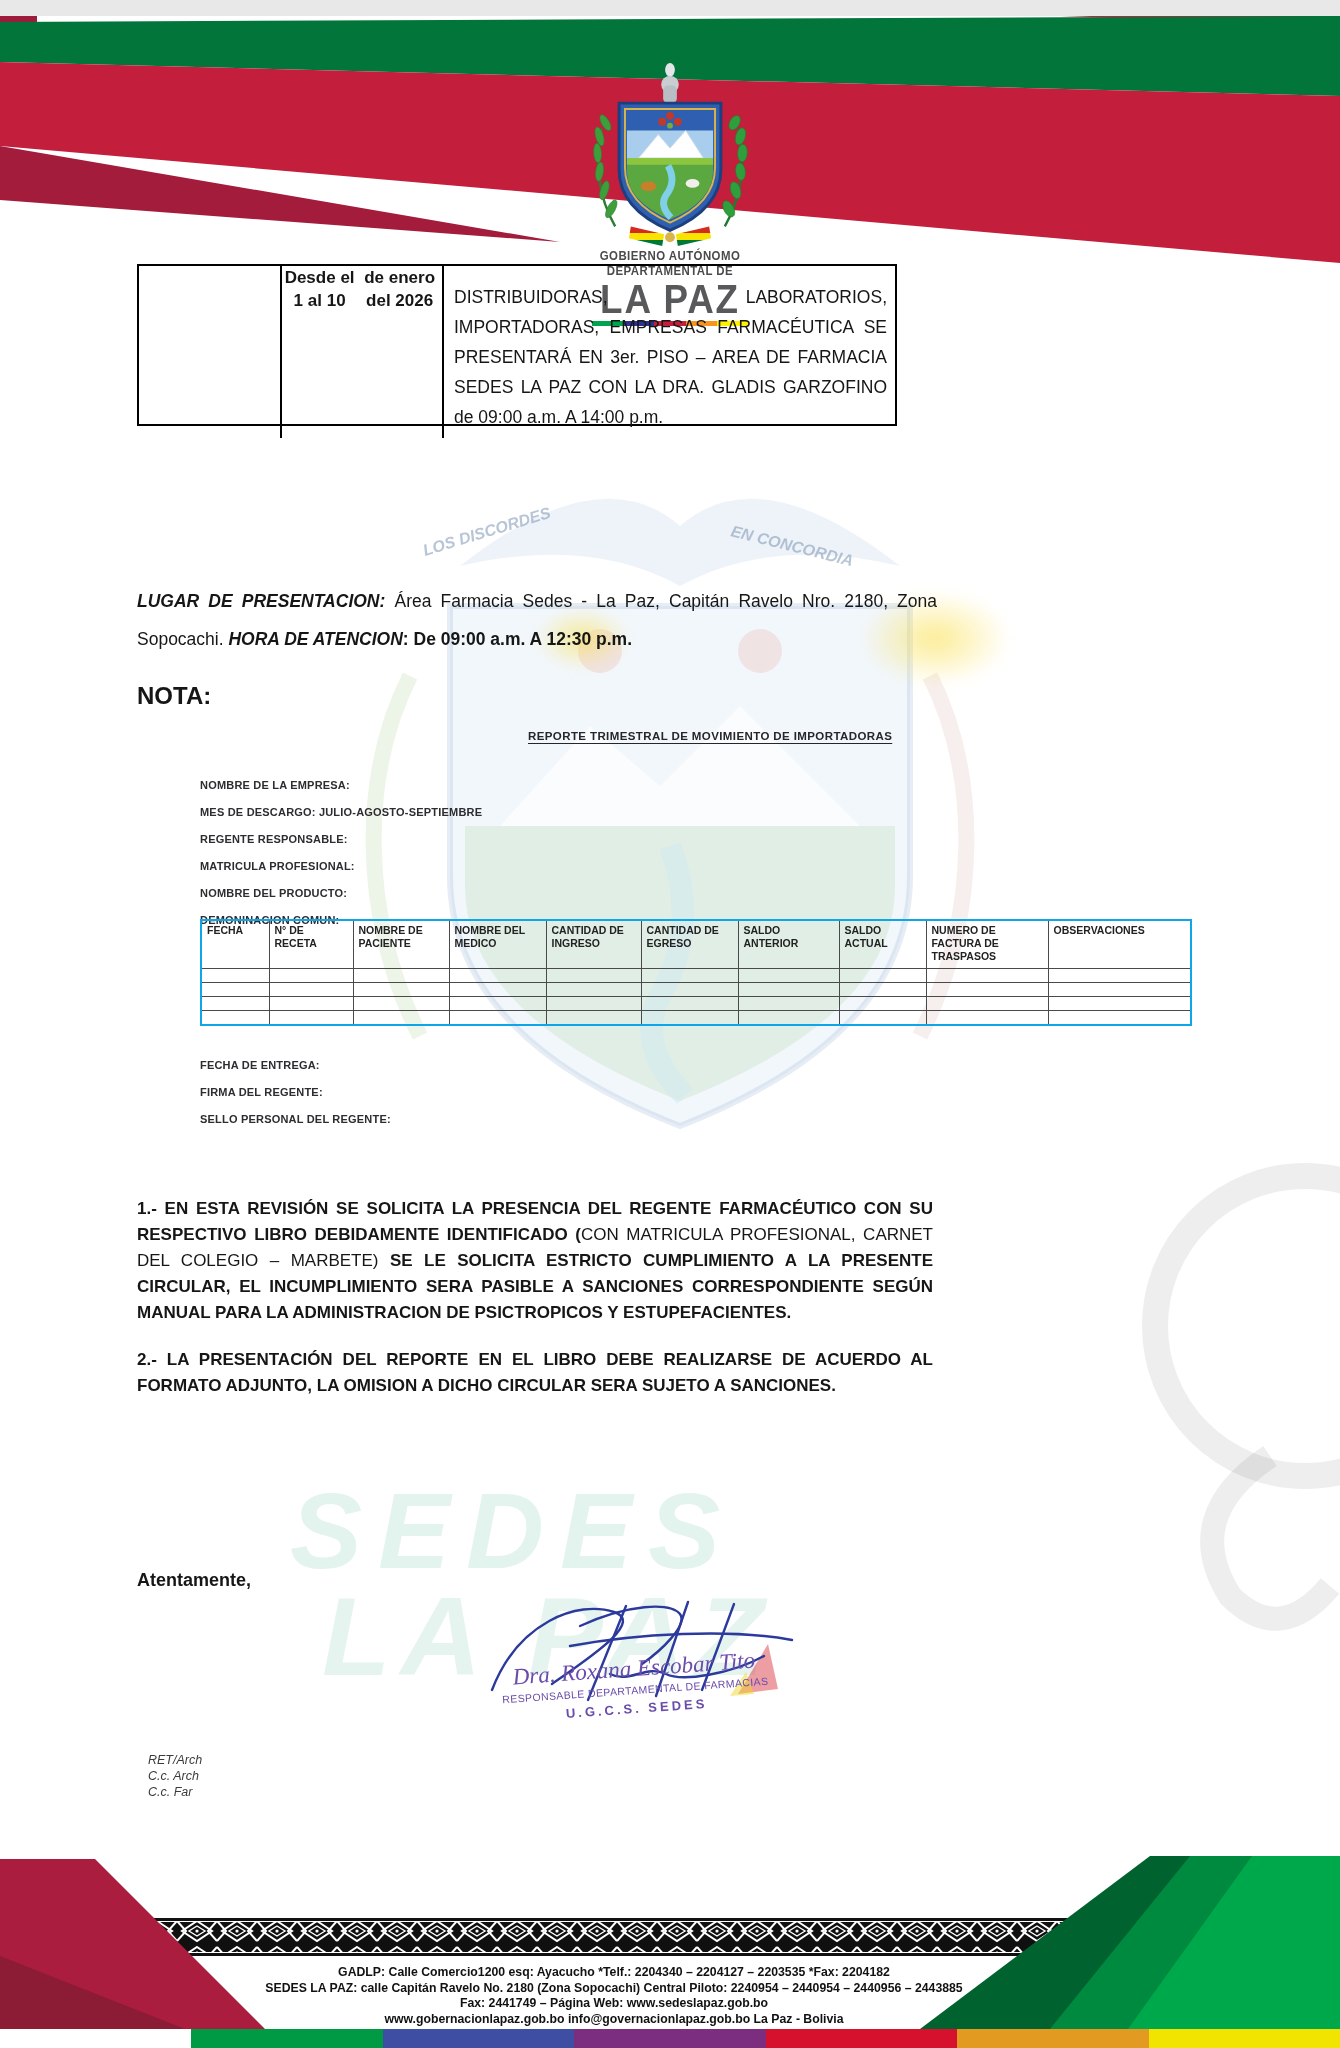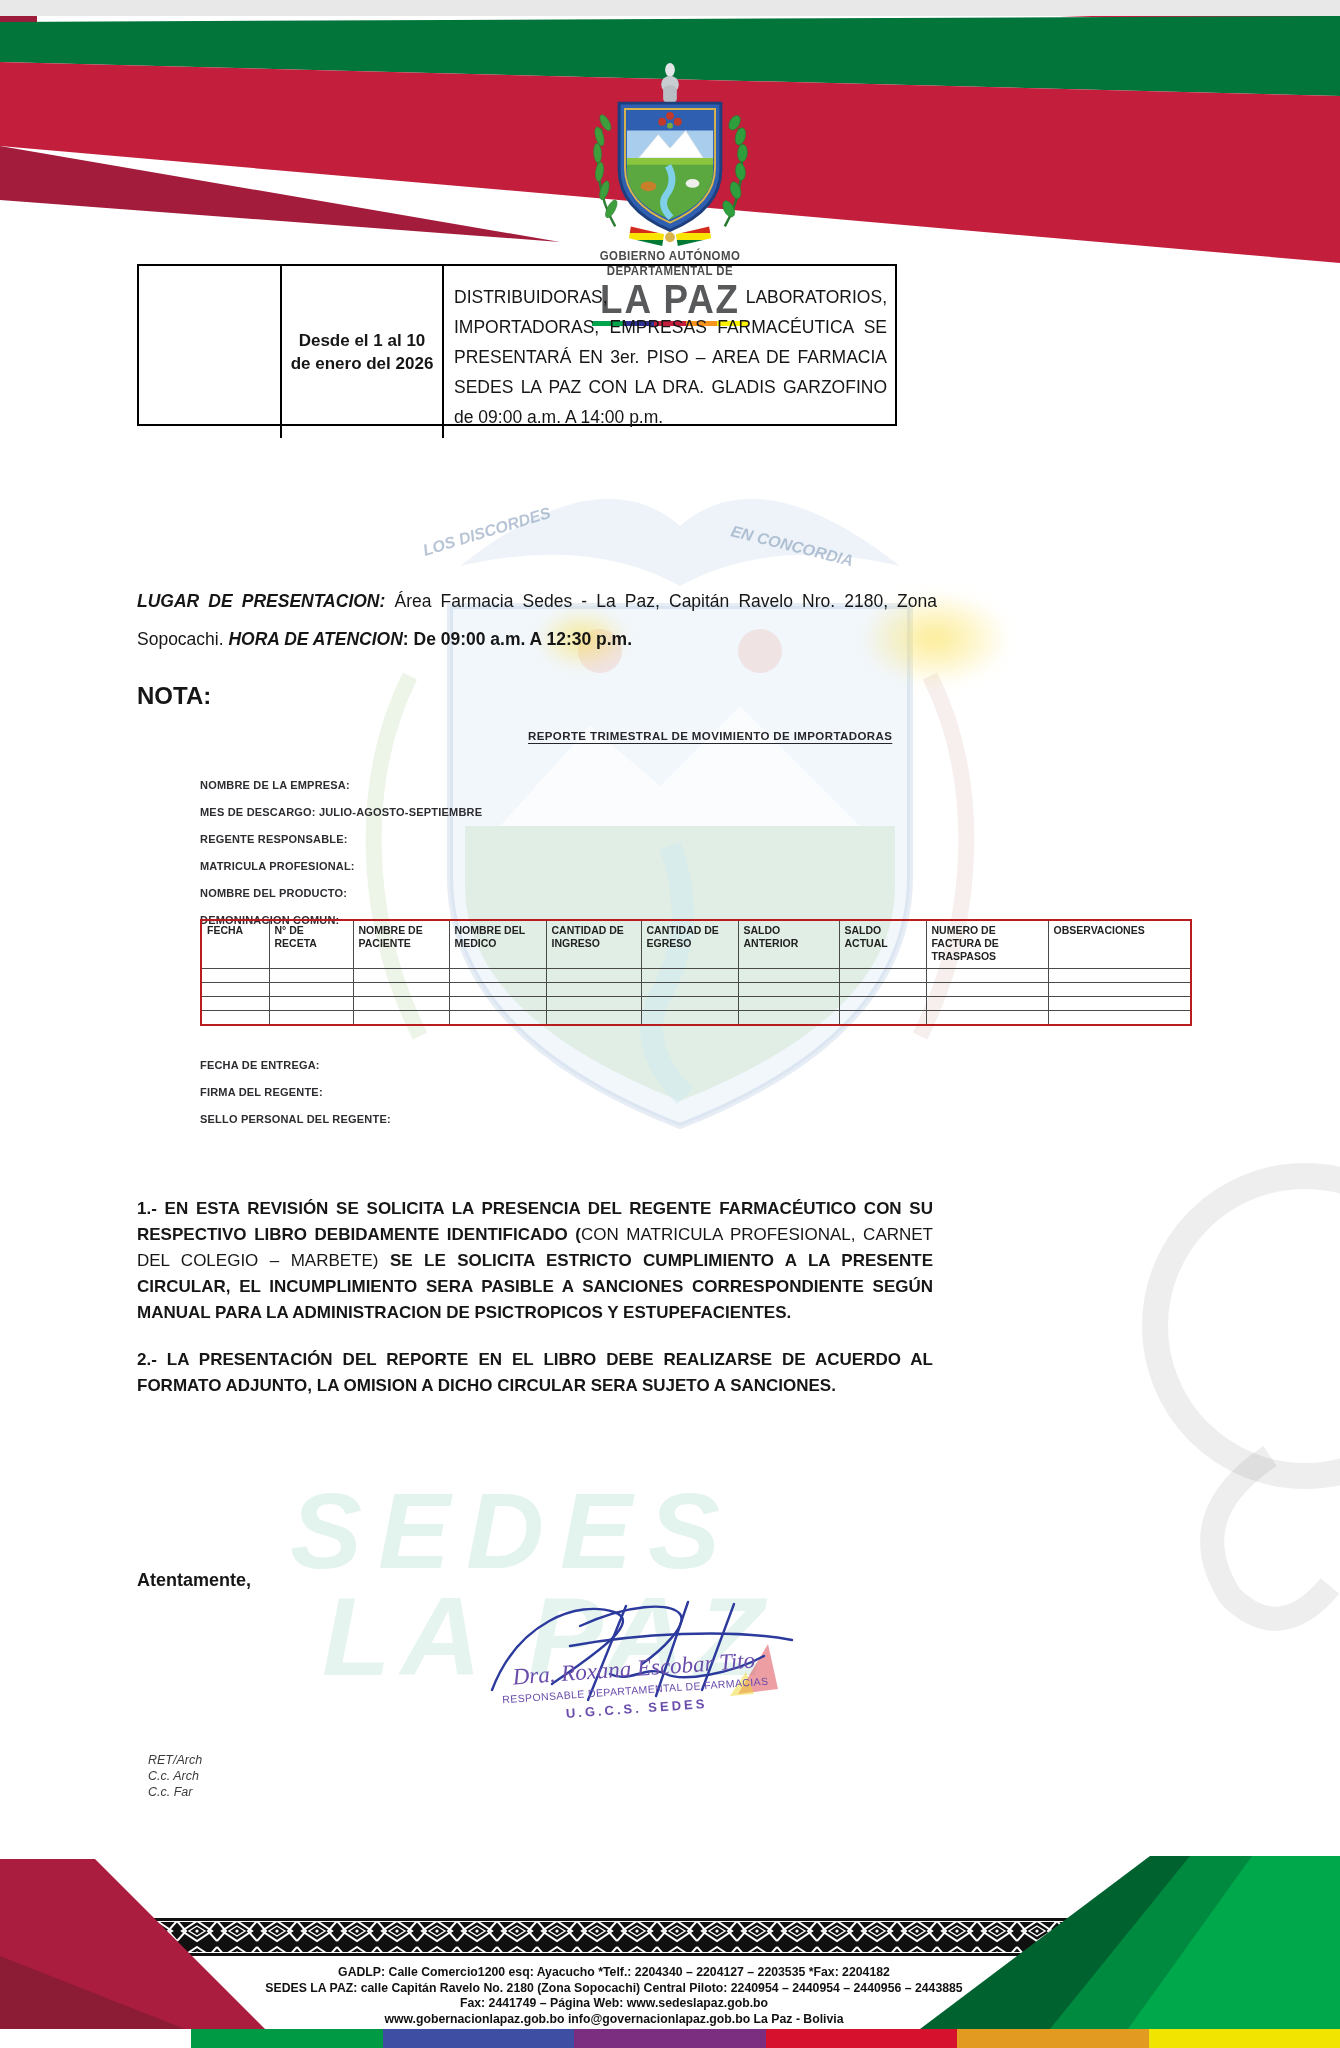--- a/index.html
+++ b/index.html
@@ -22,36 +22,36 @@
   .wm-word{font-weight:bold;font-style:italic;color:rgba(80,180,150,.16);white-space:nowrap;}
   .wm-sedes{left:290px;top:1452px;font-size:108px;letter-spacing:16px;}
   .wm-lapaz{left:322px;top:1556px;font-size:112px;letter-spacing:10px;color:rgba(80,180,150,.14);}
   .yellow-blob{border-radius:50%;filter:blur(7px);background:radial-gradient(closest-side,rgba(250,220,60,.55),rgba(250,220,60,0));}
 
   
   .schedule-table{left:137px;top:248px;width:760px;height:162px;display:grid;
                   grid-template-columns:143px 162px 455px;border:2px solid #000;box-sizing:border-box;background:transparent;}
   .schedule-cell{border-right:2px solid #000;box-sizing:border-box;}
   .schedule-cell:last-child{border-right:none;}
-  .cell-date{display:flex;flex-direction:column;justify-content:center;text-align:center;
+  .cell-date{display:flex;flex-direction:row;justify-content:center;text-align:center;
              font-weight:bold;font-size:17px;line-height:23px;}
   .cell-desc{padding:16px 12px 6px 10px;font-weight:normal;font-size:17.5px;line-height:30px;text-align:justify;}
 
   
   .lugar{left:137px;top:566px;width:800px;font-size:17.5px;line-height:38px;text-align:justify;}
   .bi{font-weight:bold;font-style:italic;}
   .b{font-weight:bold;}
   .nota{left:137px;top:666px;font-size:24px;font-weight:bold;}
 
   
   .form-title{left:528px;top:714px;font-size:11.5px;font-weight:bold;letter-spacing:.4px;
               color:#26262b;text-decoration:underline;text-underline-offset:3px;}
   .form-fields{left:200px;top:756px;}
   .form-field{font-size:11px;font-weight:bold;line-height:27px;color:#2c2c31;letter-spacing:.2px;}
-  .form-table{left:200px;top:903px;width:990px;border-collapse:collapse;border:2px solid #b91c1c;table-layout:fixed;}
+  .form-table{left:200px;top:903px;width:990px;border-collapse:collapse;border:2px solid #0ea5e9;table-layout:fixed;}
   .form-table th,.form-table td{border:1px solid #4a4a4a;}
   .form-table th{font-size:10.5px;font-weight:bold;color:#222;padding:3px 5px 2px;text-align:left;
                  vertical-align:top;line-height:13px;height:42px;}
   .form-table tbody td{height:13px;padding:0;}
   .form-bottom-fields{left:200px;top:1036px;}
 
   .paras{left:137px;top:1180px;width:796px;}
   .paras p{margin:0 0 21px;font-size:17px;font-weight:bold;line-height:26px;text-align:justify;}
   .seg-regular{font-weight:400;}
   .closing{left:137px;top:1554px;font-size:18px;font-weight:bold;}

